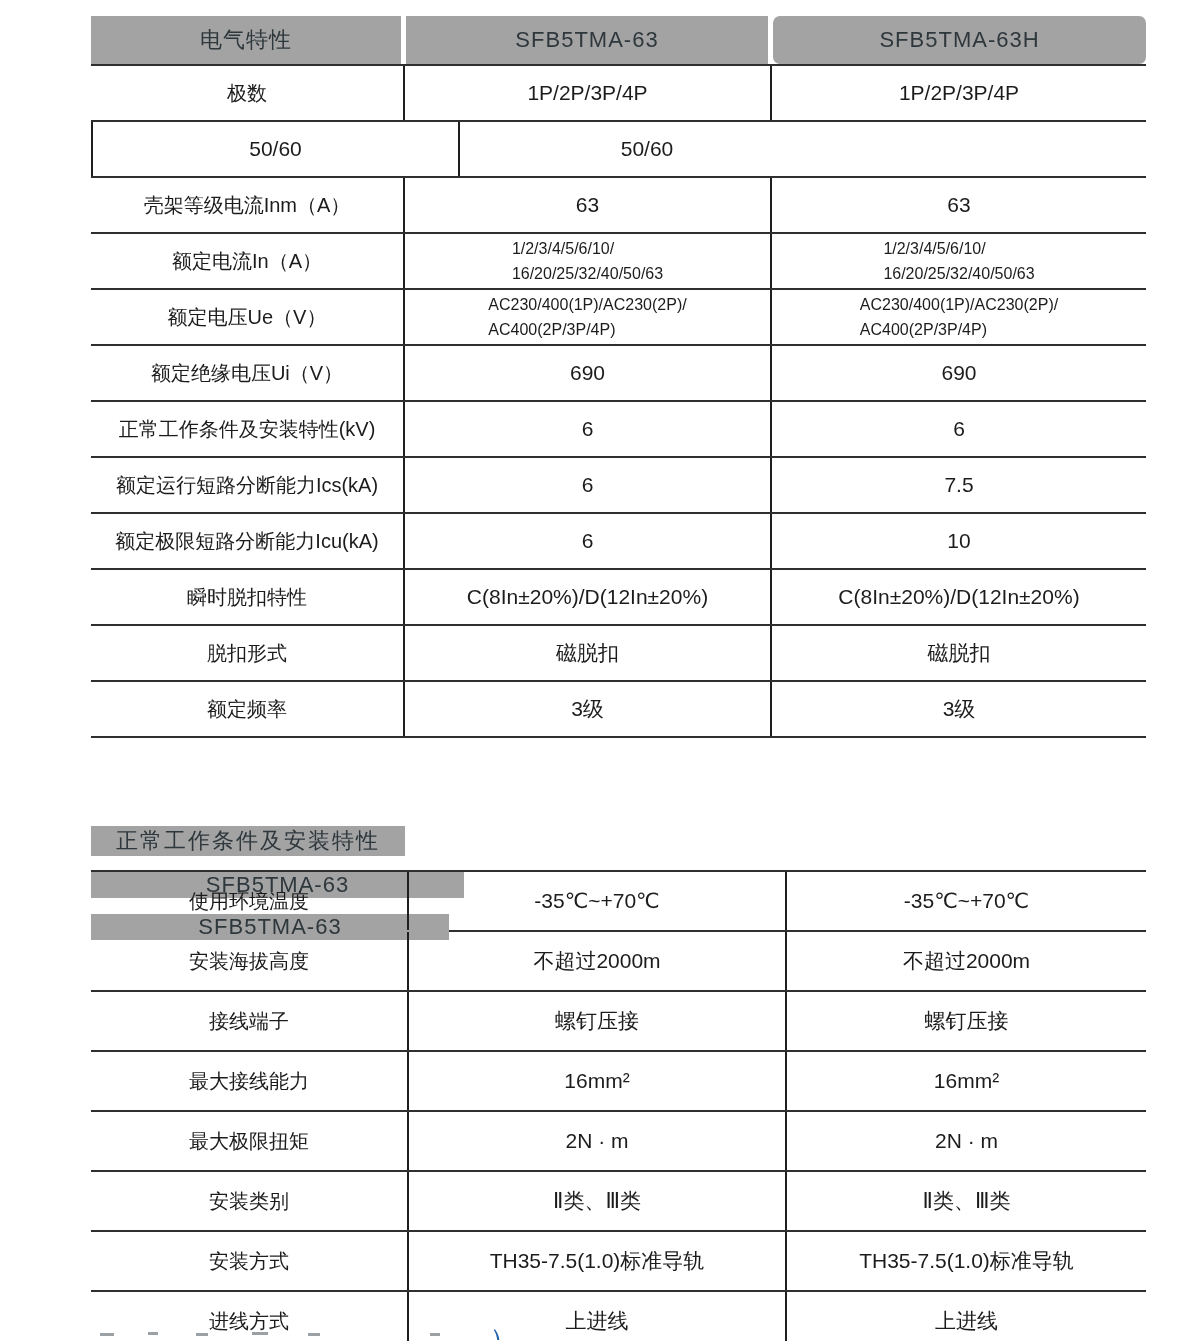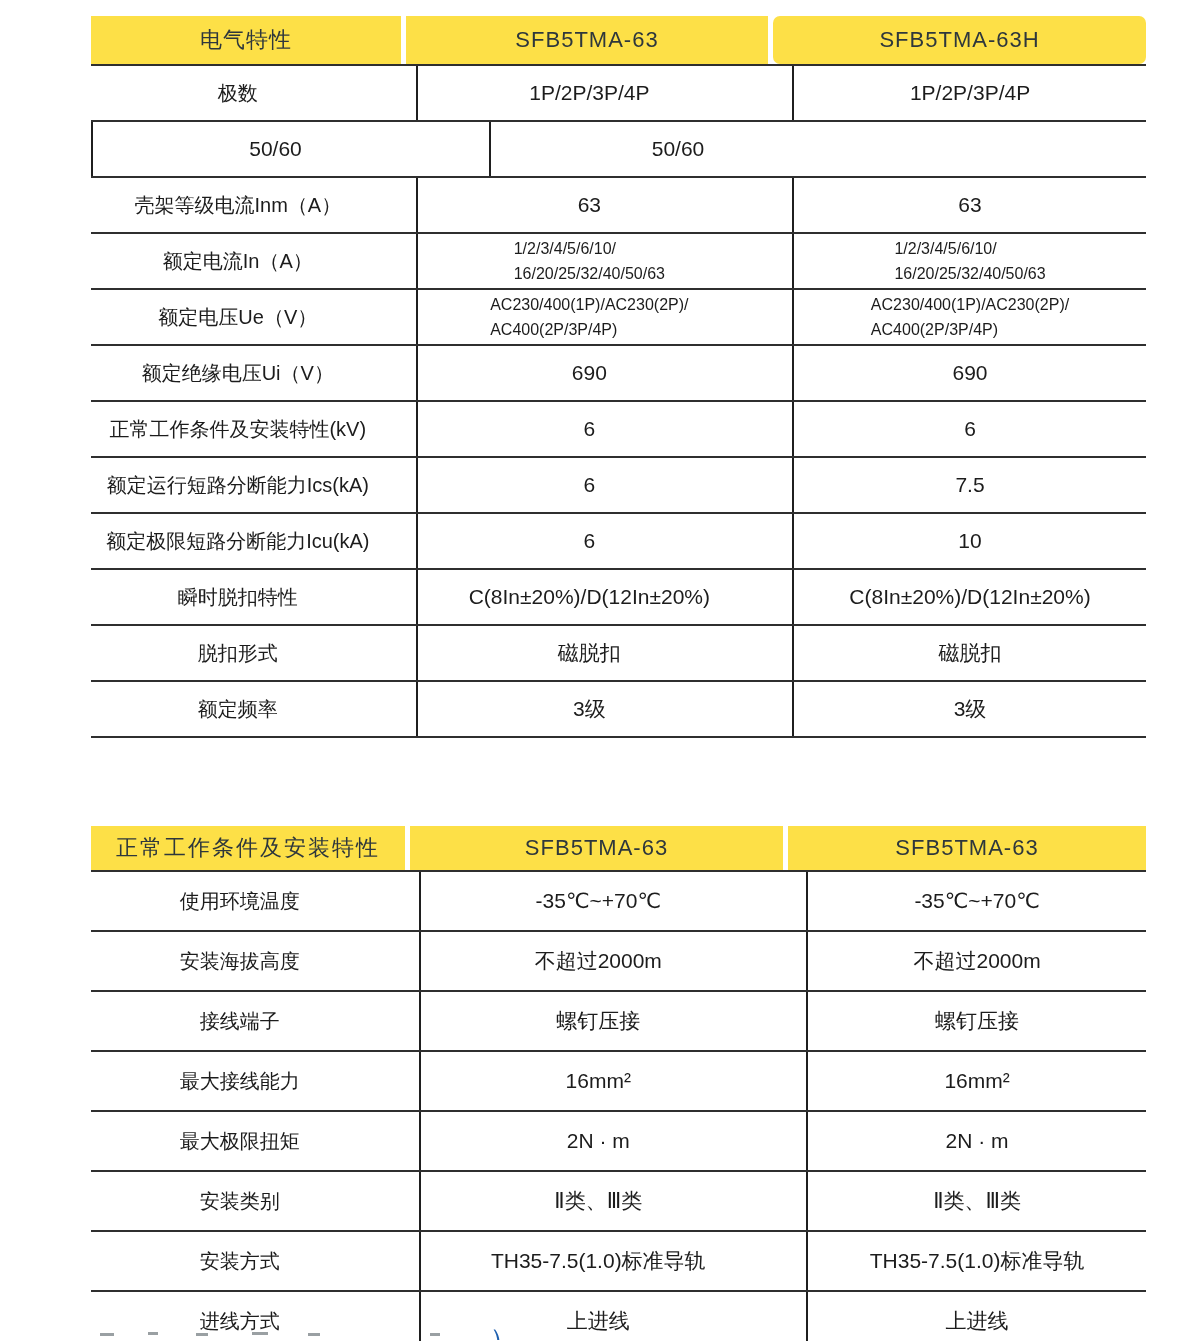--- a/index.html
+++ b/index.html
@@ -7,34 +7,34 @@
     width:1200px;height:1341px;background:#ffffff;position:relative;overflow:hidden;
     font-family:"Liberation Sans","DejaVu Sans",sans-serif;color:#1c1c1c;
   }
   .spec-table{position:absolute;left:91px;width:1055px;}
   #table1{top:0;}
   #table2{top:810px;}
 
   
   .thead{display:flex;border-bottom:2px solid #2f2f2f;}
   #table1 .thead{height:64px;}
-  #table2 .thead{height:60px;}
+  #table2 .thead{height:60px;flex-direction:column;}
   .hcell{
-    background:#fde047;display:flex;align-items:center;justify-content:center;
+    background:#a3a3a3;display:flex;align-items:center;justify-content:center;
     font-size:22px;color:#2e373c;letter-spacing:1px;box-sizing:border-box;margin-top:16px;
   }
   #table1 .h1{width:310px;margin-right:5px;}
   #table1 .h2{width:362px;margin-right:5px;}
   #table1 .h3{width:373px;border-radius:7px;}
   #table2 .h1{width:314px;margin-right:5px;letter-spacing:2px;}
   #table2 .h2{width:373px;margin-right:5px;}
   #table2 .h3{width:358px;}
 
   
-  .trow{display:flex;border-bottom:2px solid #2f2f2f;box-sizing:border-box;gap:31px;}
+  .trow{display:flex;border-bottom:2px solid #2f2f2f;box-sizing:border-box;}
   #table1 .trow{height:56px;}
   #table2 .trow{height:60px;}
   .cell{
     box-sizing:border-box;display:flex;align-items:center;justify-content:center;
     text-align:center;font-size:21px;
   }
   #table1 .c1{width:312px;}
   #table1 .c2{width:367px;border-left:2px solid #1f1f1f;}
   #table1 .c3{width:376px;border-left:2px solid #1f1f1f;}
   #table2 .c1{width:316px;}

